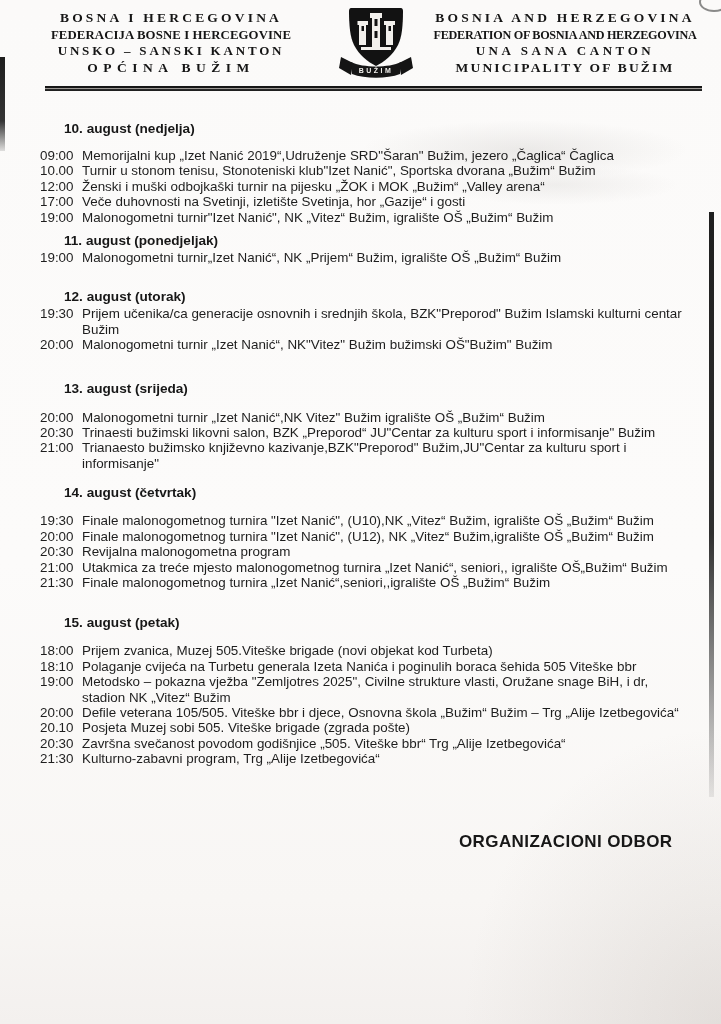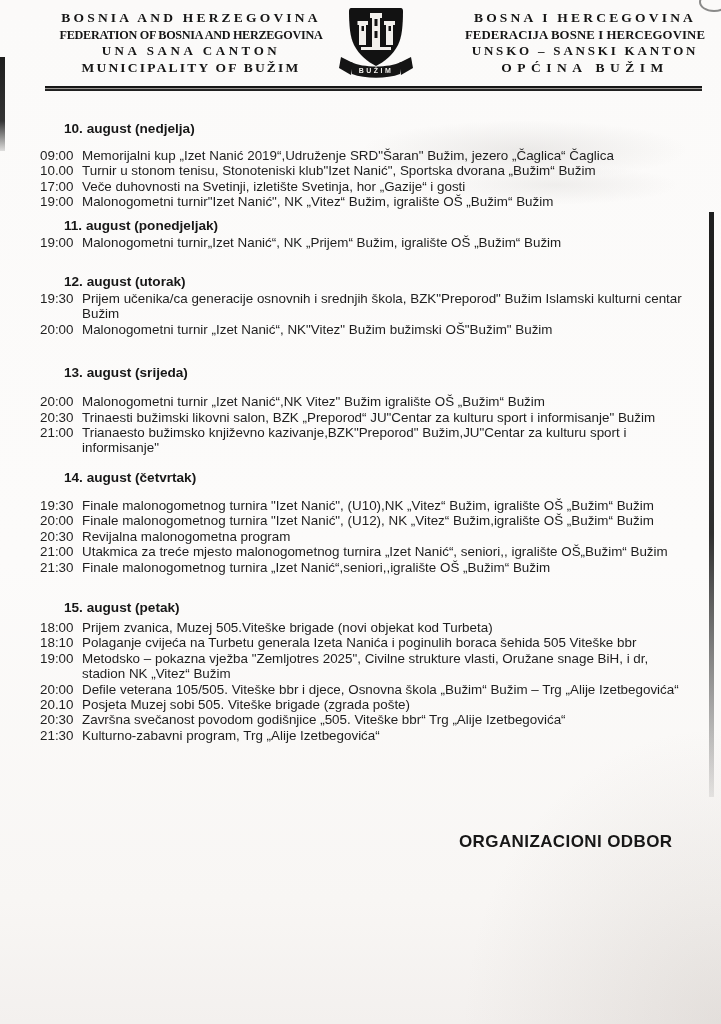--- a/index.html
+++ b/index.html
@@ -32,21 +32,21 @@
   .section h2{margin:0 0 12px 24px;font-size:13.6px;font-weight:bold;color:#171717;}
   .section:nth-child(1){margin-top:0;}
   .section:nth-child(2){margin-top:8px;}
   .section:nth-child(3){margin-top:24px;}
   .section:nth-child(4){margin-top:28px;}
   .section:nth-child(5){margin-top:14px;}
   .section:nth-child(6){margin-top:25px;}
   .section:nth-child(2) h2,.section:nth-child(3) h2{margin-bottom:2px;}
   .section:nth-child(4) h2{margin-bottom:14px;}
   .section:nth-child(5) h2{margin-bottom:13px;}
-  .section:nth-child(6) h2{margin-bottom:5px;}
+  .section:nth-child(6) h2{margin-bottom:13px;}
   .event{font-size:13.4px;line-height:15.4px;padding-left:42px;text-indent:-42px;color:#1e1e1e;}
   .event .time{display:inline-block;width:42px;text-indent:0;}
   
   .sig{position:absolute;left:459px;top:832px;font-size:17px;font-weight:bold;letter-spacing:0.4px;color:#171717;}
   
   .edge-left{position:absolute;left:0;top:57px;width:5px;height:94px;
              background:linear-gradient(180deg,rgba(18,18,18,.95) 0%,rgba(18,18,18,.85) 68%,rgba(18,18,18,.12) 100%);}
   .edge-right{position:absolute;left:709px;top:212px;width:5px;height:585px;
               background:linear-gradient(180deg,rgba(12,12,12,.92) 0%,rgba(12,12,12,.85) 55%,rgba(40,40,40,.45) 82%,rgba(70,70,70,.1) 100%);}
   .corner-mark{position:absolute;left:699px;top:-8px;width:26px;height:16px;border:2px solid rgba(90,90,90,.7);
@@ -61,31 +61,31 @@
 </head>
 <body>
 
 <div class="page">
 
   <div class="ghost1"></div>
   <div class="ghost2"></div>
   <div class="shade-br"></div>
 
   <div class="letterhead">
+    <div class="lh-block lh-left">
+      <div class="lh-l1">BOSNA I HERCEGOVINA</div>
+      <div class="lh-l2">FEDERACIJA BOSNE I HERCEGOVINE</div>
+      <div class="lh-l3">UNSKO – SANSKI KANTON</div>
+      <div class="lh-l4">OPĆINA BUŽIM</div>
+    </div>
     <div class="lh-block lh-right">
       <div class="lh-l1">BOSNIA AND HERZEGOVINA</div>
       <div class="lh-l2">FEDERATION OF BOSNIA AND HERZEGOVINA</div>
       <div class="lh-l3">UNA SANA CANTON</div>
       <div class="lh-l4">MUNICIPALITY OF BUŽIM</div>
-    </div>
-    <div class="lh-block lh-left">
-      <div class="lh-l1">BOSNA I HERCEGOVINA</div>
-      <div class="lh-l2">FEDERACIJA BOSNE I HERCEGOVINE</div>
-      <div class="lh-l3">UNSKO – SANSKI KANTON</div>
-      <div class="lh-l4">OPĆINA BUŽIM</div>
     </div>
   </div>
 
   <svg class="crest" viewBox="0 0 78 80" xmlns="http://www.w3.org/2000/svg">
     <path d="M14 3 h50 c1 0 2 1 2 3 c0 14 -1 26 -5 34 c-5 10 -14 17 -22 21 c-8 -4 -17 -11 -22 -21 c-4 -8 -5 -20 -5 -34 c0 -2 1 -3 2 -3 Z" fill="#121212"></path>
 
     <g fill="#f2f0ec">
       <rect x="35" y="8" width="8" height="34"></rect>
       <rect x="33" y="8" width="2.5" height="5"></rect>
         <rect x="42.5" y="8" width="2.5" height="5"></rect>
@@ -117,20 +117,23 @@
       <h2>10. august (nedjelja)</h2>
       <div class="events">
     <div class="event">
       <span class="time">09:00</span><span class="desc">Memorijalni kup „Izet Nanić 2019“,Udruženje SRD"Šaran" Bužim, jezero „Čaglica“ Čaglica</span>
     </div>
 
     <div class="event">
       <span class="time">10.00</span><span class="desc">Turnir u stonom tenisu, Stonoteniski klub"Izet Nanić", Sportska dvorana „Bužim“ Bužim</span>
     </div>
 
+    <div class="event">
+      <span class="time">12:00</span><span class="desc">Ženski i muški odbojkaški turnir na pijesku „ŽOK i MOK „Bužim“ „Valley arena“</span>
+    </div>
 
     <div class="event">
       <span class="time">17:00</span><span class="desc">Veče duhovnosti na Svetinji, izletište Svetinja, hor „Gazije“ i gosti</span>
     </div>
 
     <div class="event">
       <span class="time">19:00</span><span class="desc">Malonogometni turnir"Izet Nanić", NK „Vitez“ Bužim, igralište OŠ „Bužim“ Bužim</span>
     </div>
   </div>
     </div>

